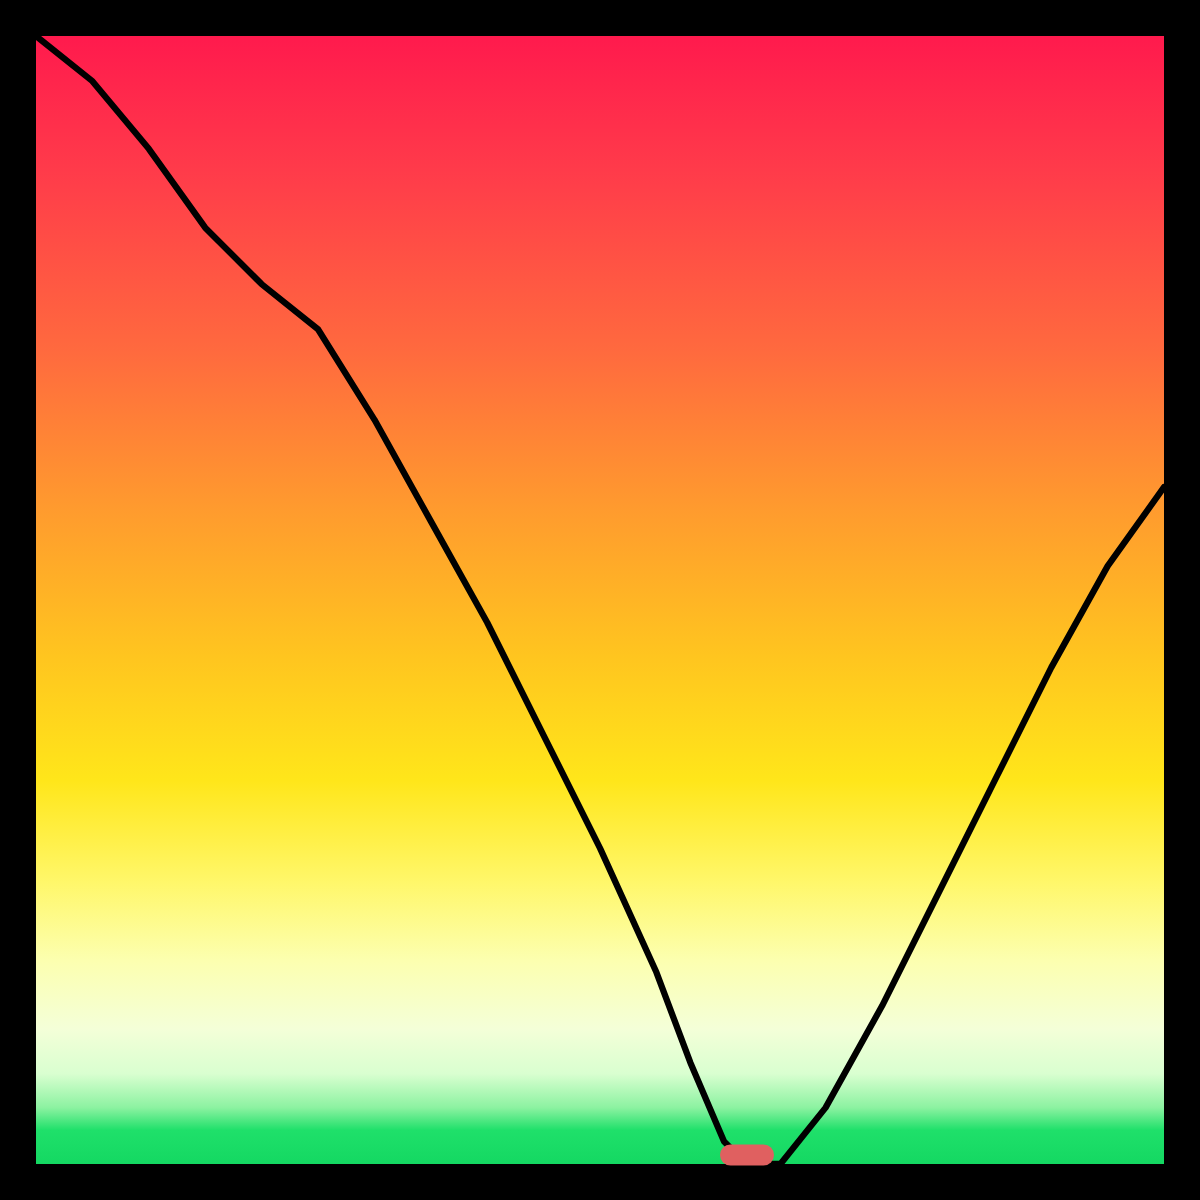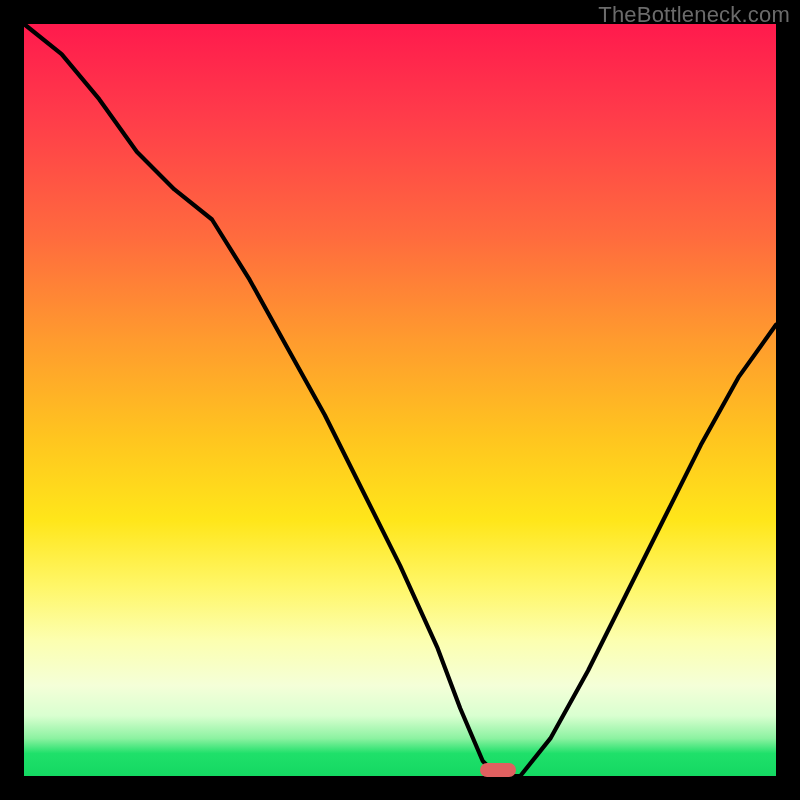--- a/index.html
+++ b/index.html
@@ -68,21 +68,20 @@
     border-radius: 7px;
     background: #e06060;
     transform: translate(-50%, -50%);
   }
 </style>
 </head>
 <body>
 
 <div class="frame">
 
-  <div class="watermark">TheBottleneck.com</div>
 
   <div class="plot">
 
     <svg class="curve" viewBox="0 0 752 752" preserveAspectRatio="none">
       <path id="curve-path" fill="none" stroke="#000" stroke-width="4.2" stroke-linejoin="round" stroke-linecap="round" d="M0.0 0.0 L37.6 30.1 L75.2 75.2 L112.8 127.8 L150.4 165.4 L188.0 195.5 L225.6 255.7 L263.2 323.4 L300.8 391.0 L338.4 466.2 L376.0 541.4 L413.6 624.2 L436.2 684.3 L458.7 737.0 L473.8 752.0 L496.3 752.0 L526.4 714.4 L564.0 646.7 L601.6 571.5 L639.2 496.3 L676.8 421.1 L714.4 353.4 L752.0 300.8 "></path>
     </svg>
 
     <div class="marker" id="min-marker" style="left: 473.76px; top: 746px; background: rgb(224, 96, 96);"></div>
   </div>
 </div>

